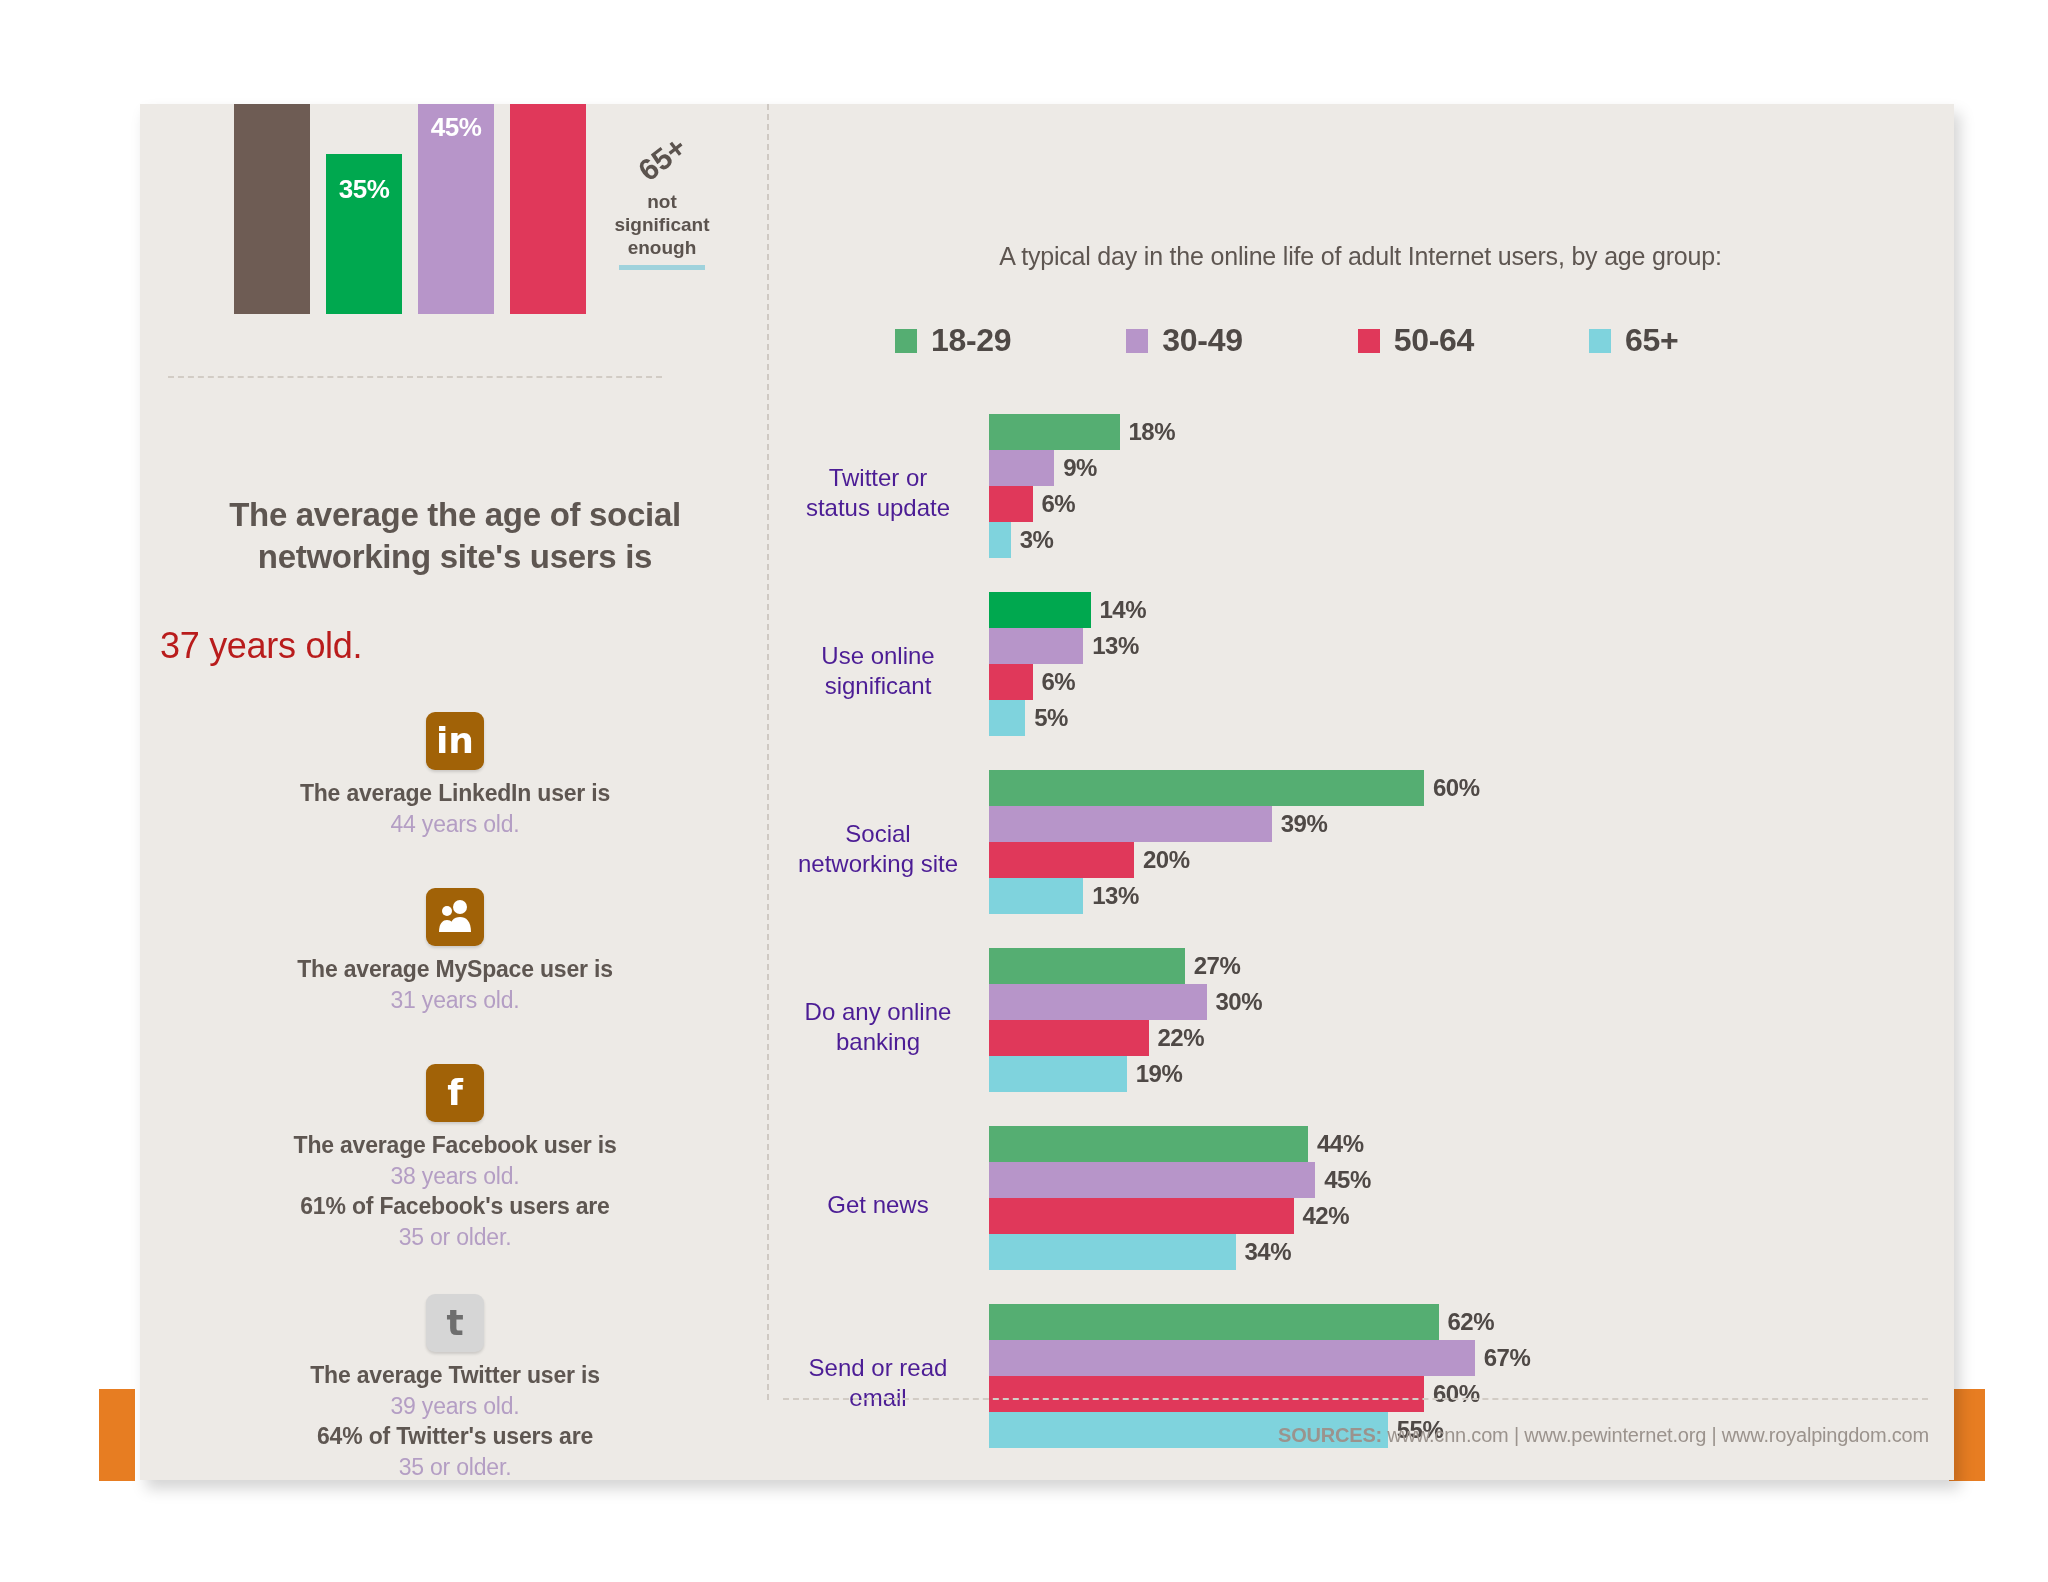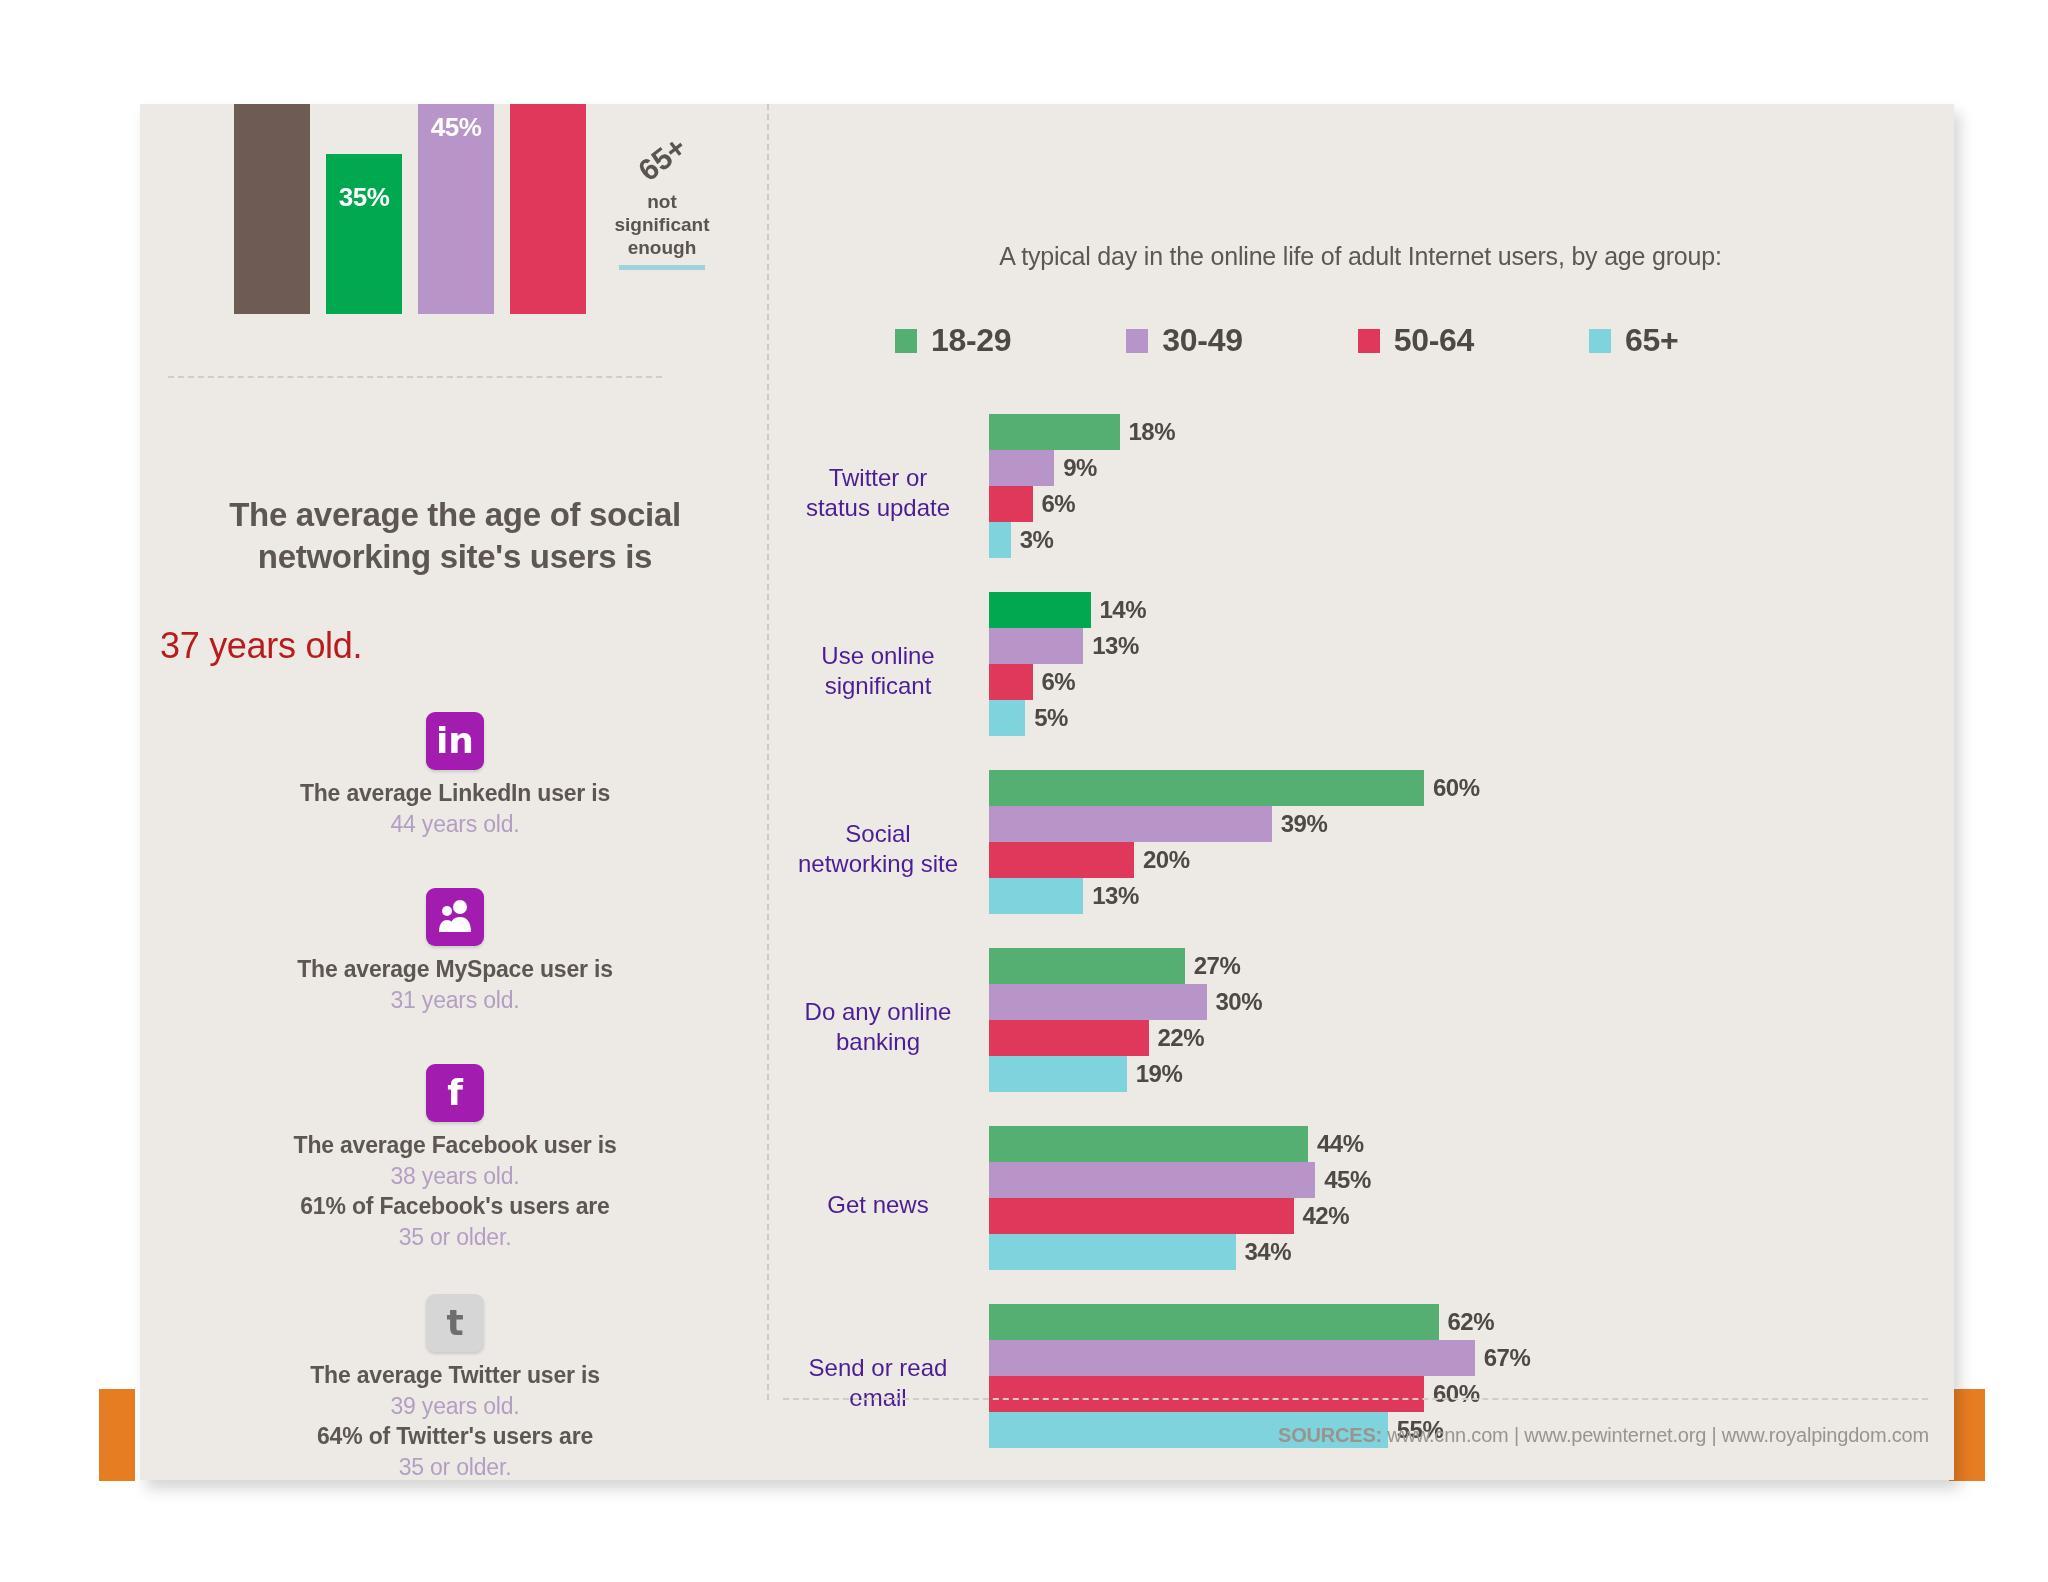--- a/index.html
+++ b/index.html
@@ -84,21 +84,21 @@
     color: #ffffff;
     font-size: 26px;
     font-weight: bold;
     letter-spacing: -0.5px;
   }
   #tbar0 { left: 94px; background: #6e5c54; height: 210px; }
   #tbar1 { left: 186px; background: #00a84f; height: 160px; }
   #tbar2 { left: 278px; background: #b795c9; height: 210px; }
   #tbar3 { left: 370px; background: #e0385a; height: 210px; }
 
-  #tbar1 .tval { top: 28px; }
+  #tbar1 .tval { top: 20px; }
   #tbar0 .tval { top: -2px; opacity: 0.85; }
 
   #nosig {
     position: absolute;
     left: 452px;
     top: 38px;
     width: 140px;
     text-align: center;
   }
   #nosig .rot65 {
@@ -158,21 +158,21 @@
     position: absolute;
     left: 20px;
     width: 590px;
     text-align: center;
   }
   .net-icon {
     width: 58px;
     height: 58px;
     margin: 0 auto 8px;
     border-radius: 9px;
-    background: #a21caf;
+    background: #a16207;
     color: #ffffff;
     position: relative;
     box-shadow: 0 2px 3px rgba(0,0,0,0.14);
   }
   .net-icon.light { background: #d6d6d6; color: #6e6e6e; }
   .net-icon .glyph {
     position: absolute;
     left: 0; right: 0; top: 50%;
     transform: translateY(-50%);
     font-size: 36px;

